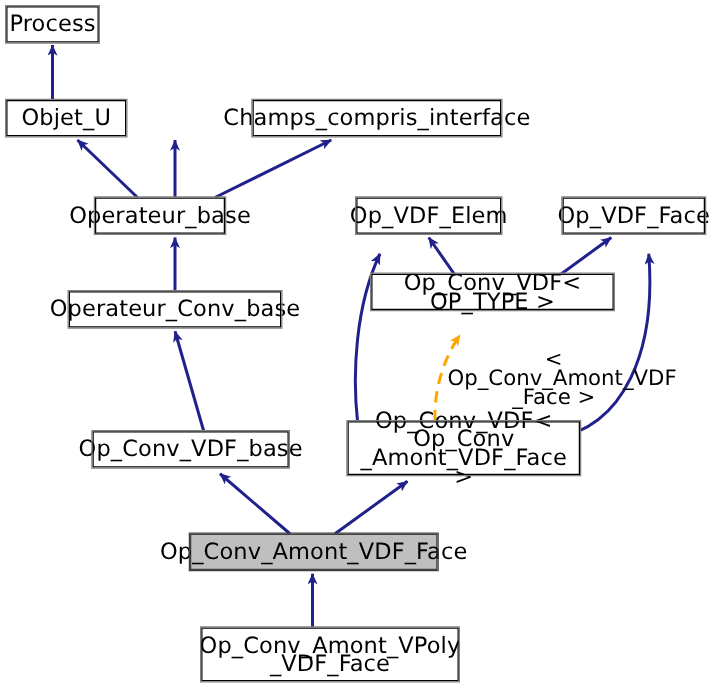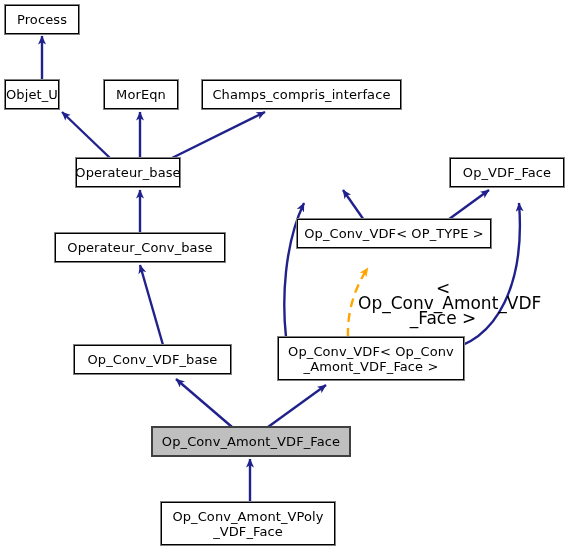--- a/index.html
+++ b/index.html
@@ -27,21 +27,21 @@
     box-sizing: border-box;
     background: #ffffff;
     border: 1px solid #000000;
     outline: 1px solid #808080;
     outline-offset: 0px;
     display: flex;
     align-items: center;
     justify-content: center;
     text-align: center;
     color: #000000;
-    font-size: 13px;
+    font-size: 18px;
     line-height: 15px;
     letter-spacing: 0.1px;
     white-space: pre-line;
     z-index: 5;
   }
   .node.highlight {
     background: #bfbfbf;
     border: 1px solid #404040;
     outline: 1px solid #404040;
   }
@@ -94,41 +94,41 @@
 
     <path d="M232,427 L176,379" fill="none" stroke="#21218c" stroke-width="2.4" marker-end="url(#arrow-blue)"></path>
 
     <path d="M268,427 L326,385" fill="none" stroke="#21218c" stroke-width="2.4" marker-end="url(#arrow-blue)"></path>
 
     <path d="M250,502 L250,459" fill="none" stroke="#21218c" stroke-width="2.4" marker-end="url(#arrow-blue)"></path>
   </svg>
 
   <div class="node" style="left:5px; top:5px; width:74px; height:29px;">Process</div>
 
-  <div class="node" style="left:5px; top:80px; width:54px; height:29px;">Objet_U</div>
+  <div class="node" style="left:5px; top:80px; width:96px; height:29px;">Objet_U</div>
 
-  <div class="node" style="left:104px; top:80px; width:74px; height:29px;">MorEqn</div>
 
   <div class="node" style="left:202px; top:80px; width:199px; height:29px;">Champs_compris_interface</div>
 
   <div class="node" style="left:76px; top:158px; width:104px; height:29px;">Operateur_base</div>
 
+  <div class="node" style="left:285px; top:158px; width:116px; height:29px;">Op_VDF_Elem</div>
 
   <div class="node" style="left:450px; top:158px; width:114px; height:29px;">Op_VDF_Face</div>
 
   <div class="node" style="left:55px; top:233px; width:170px; height:29px;text-align:right;">Operateur_Conv_base</div>
 
   <div class="node" style="left:297px; top:219px; width:194px; height:29px;">Op_Conv_VDF&lt; OP_TYPE &gt;</div>
 
   <div class="node" style="left:74px; top:345px; width:157px; height:29px;">Op_Conv_VDF_base</div>
 
   <div class="node" style="left:256px; top:337px; width:186px; height:43px;margin-left:22px;">Op_Conv_VDF&lt; Op_Conv
 _Amont_VDF_Face &gt;</div>
 
   <div class="node highlight" style="left:152px; top:427px; width:198px; height:29px;">Op_Conv_Amont_VDF_Face</div>
 
-  <div class="node" style="left:161px; top:502px; width:174px; height:43px;">Op_Conv_Amont_VPoly
+  <div class="node" style="left:161px; top:502px; width:206px; height:43px;">Op_Conv_Amont_VPoly
 _VDF_Face</div>
 
   <div class="edge-label" style="left:358px; top:281px; width:170px;">&lt; Op_Conv_Amont_VDF
 _Face &gt;</div>
 
 </div>
 
 </body></html>

